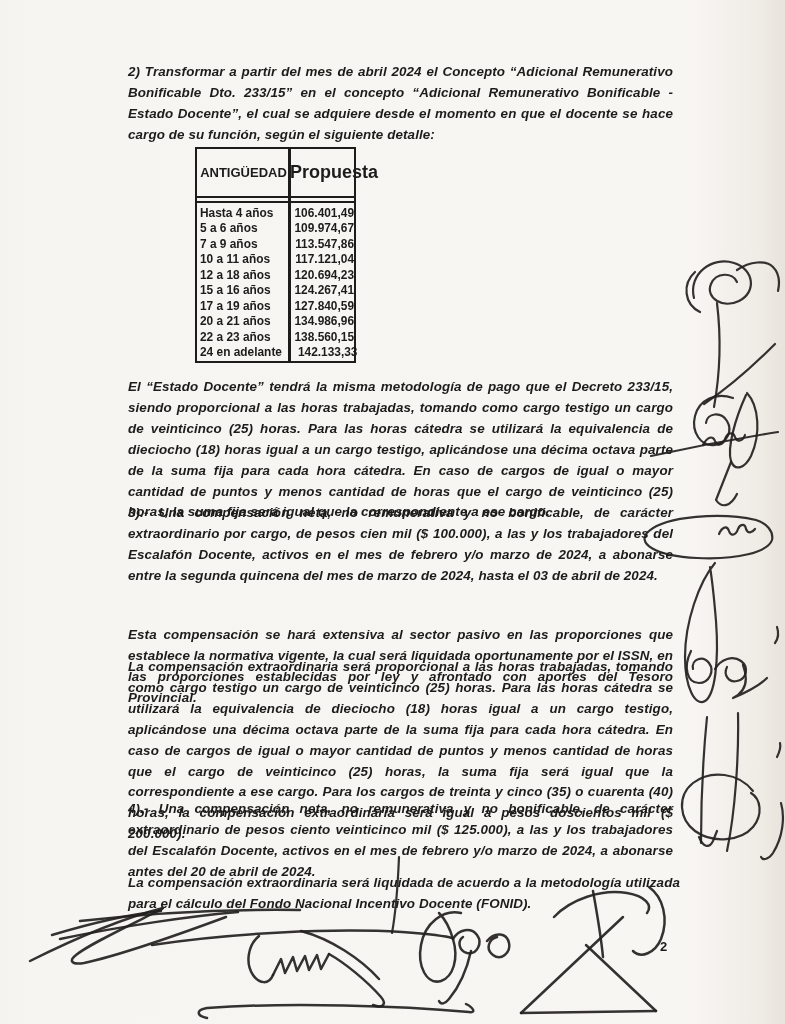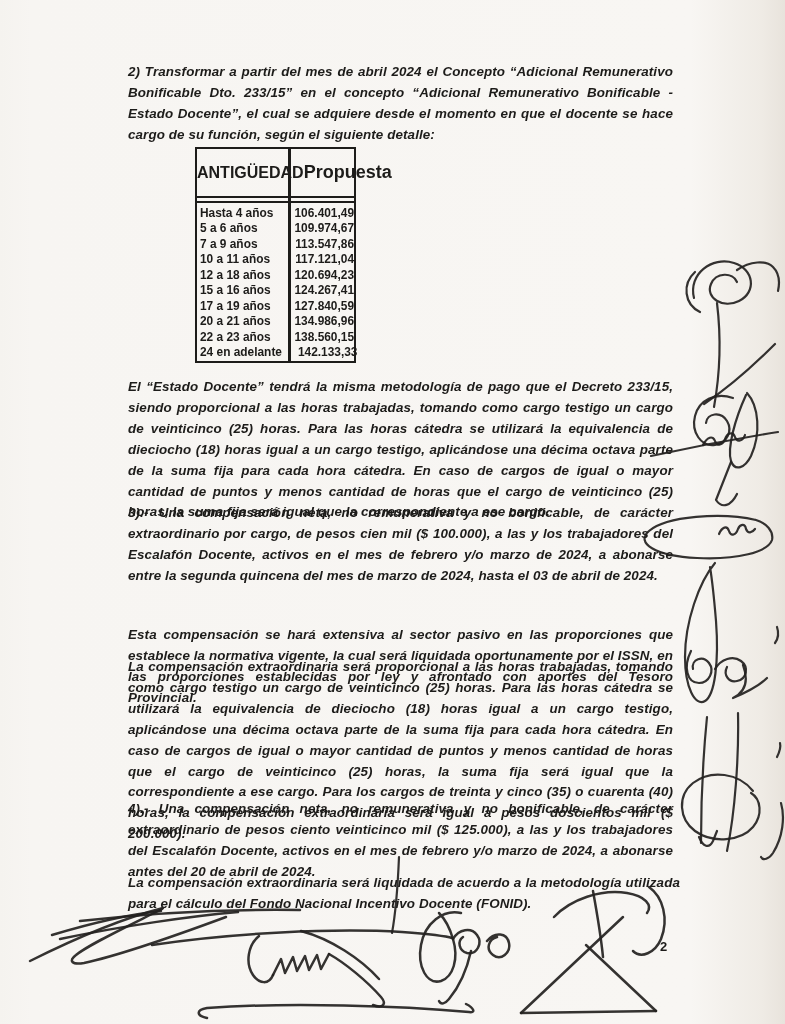--- a/index.html
+++ b/index.html
@@ -22,21 +22,21 @@
     position:absolute;left:195px;top:147px;width:157px;
     border:2.5px solid var(--ink, #1d1c1a);
     color:var(--ink, #1d1c1a);
     background:transparent;
   }
   .doc-table::after{ 
     content:"";position:absolute;top:0;bottom:0;left:91px;width:2.5px;
     background:var(--ink, #1d1c1a);
   }
   .thead{display:flex;height:47px;align-items:center;border-bottom:2.5px solid var(--ink, #1d1c1a);}
-  .thead .hc1{width:110px;text-align:center;font-weight:700;font-size:16px;}
+  .thead .hc1{width:110px;text-align:center;font-weight:700;font-size:13px;}
   .thead .hc2{width:64px;text-align:center;font-weight:700;font-size:18px;}
   .tsep{height:3px;border-bottom:2px solid var(--ink, #1d1c1a);}
   .tbody{padding:2px 0 1px 0;}
   .trow{display:flex;height:15.5px;align-items:center;gap:12px;}
   .tcell{font-weight:700;font-size:11.9px;white-space:nowrap;}
   .tcell.c1{width:93px;padding-left:3px;box-sizing:border-box;}
   .tcell.c2{width:64px;padding-left:4px;box-sizing:border-box;}
   .page-number{
     position:absolute;left:660px;top:939px;
     font-weight:700;font-size:13px;color:var(--ink, #1d1c1a);

